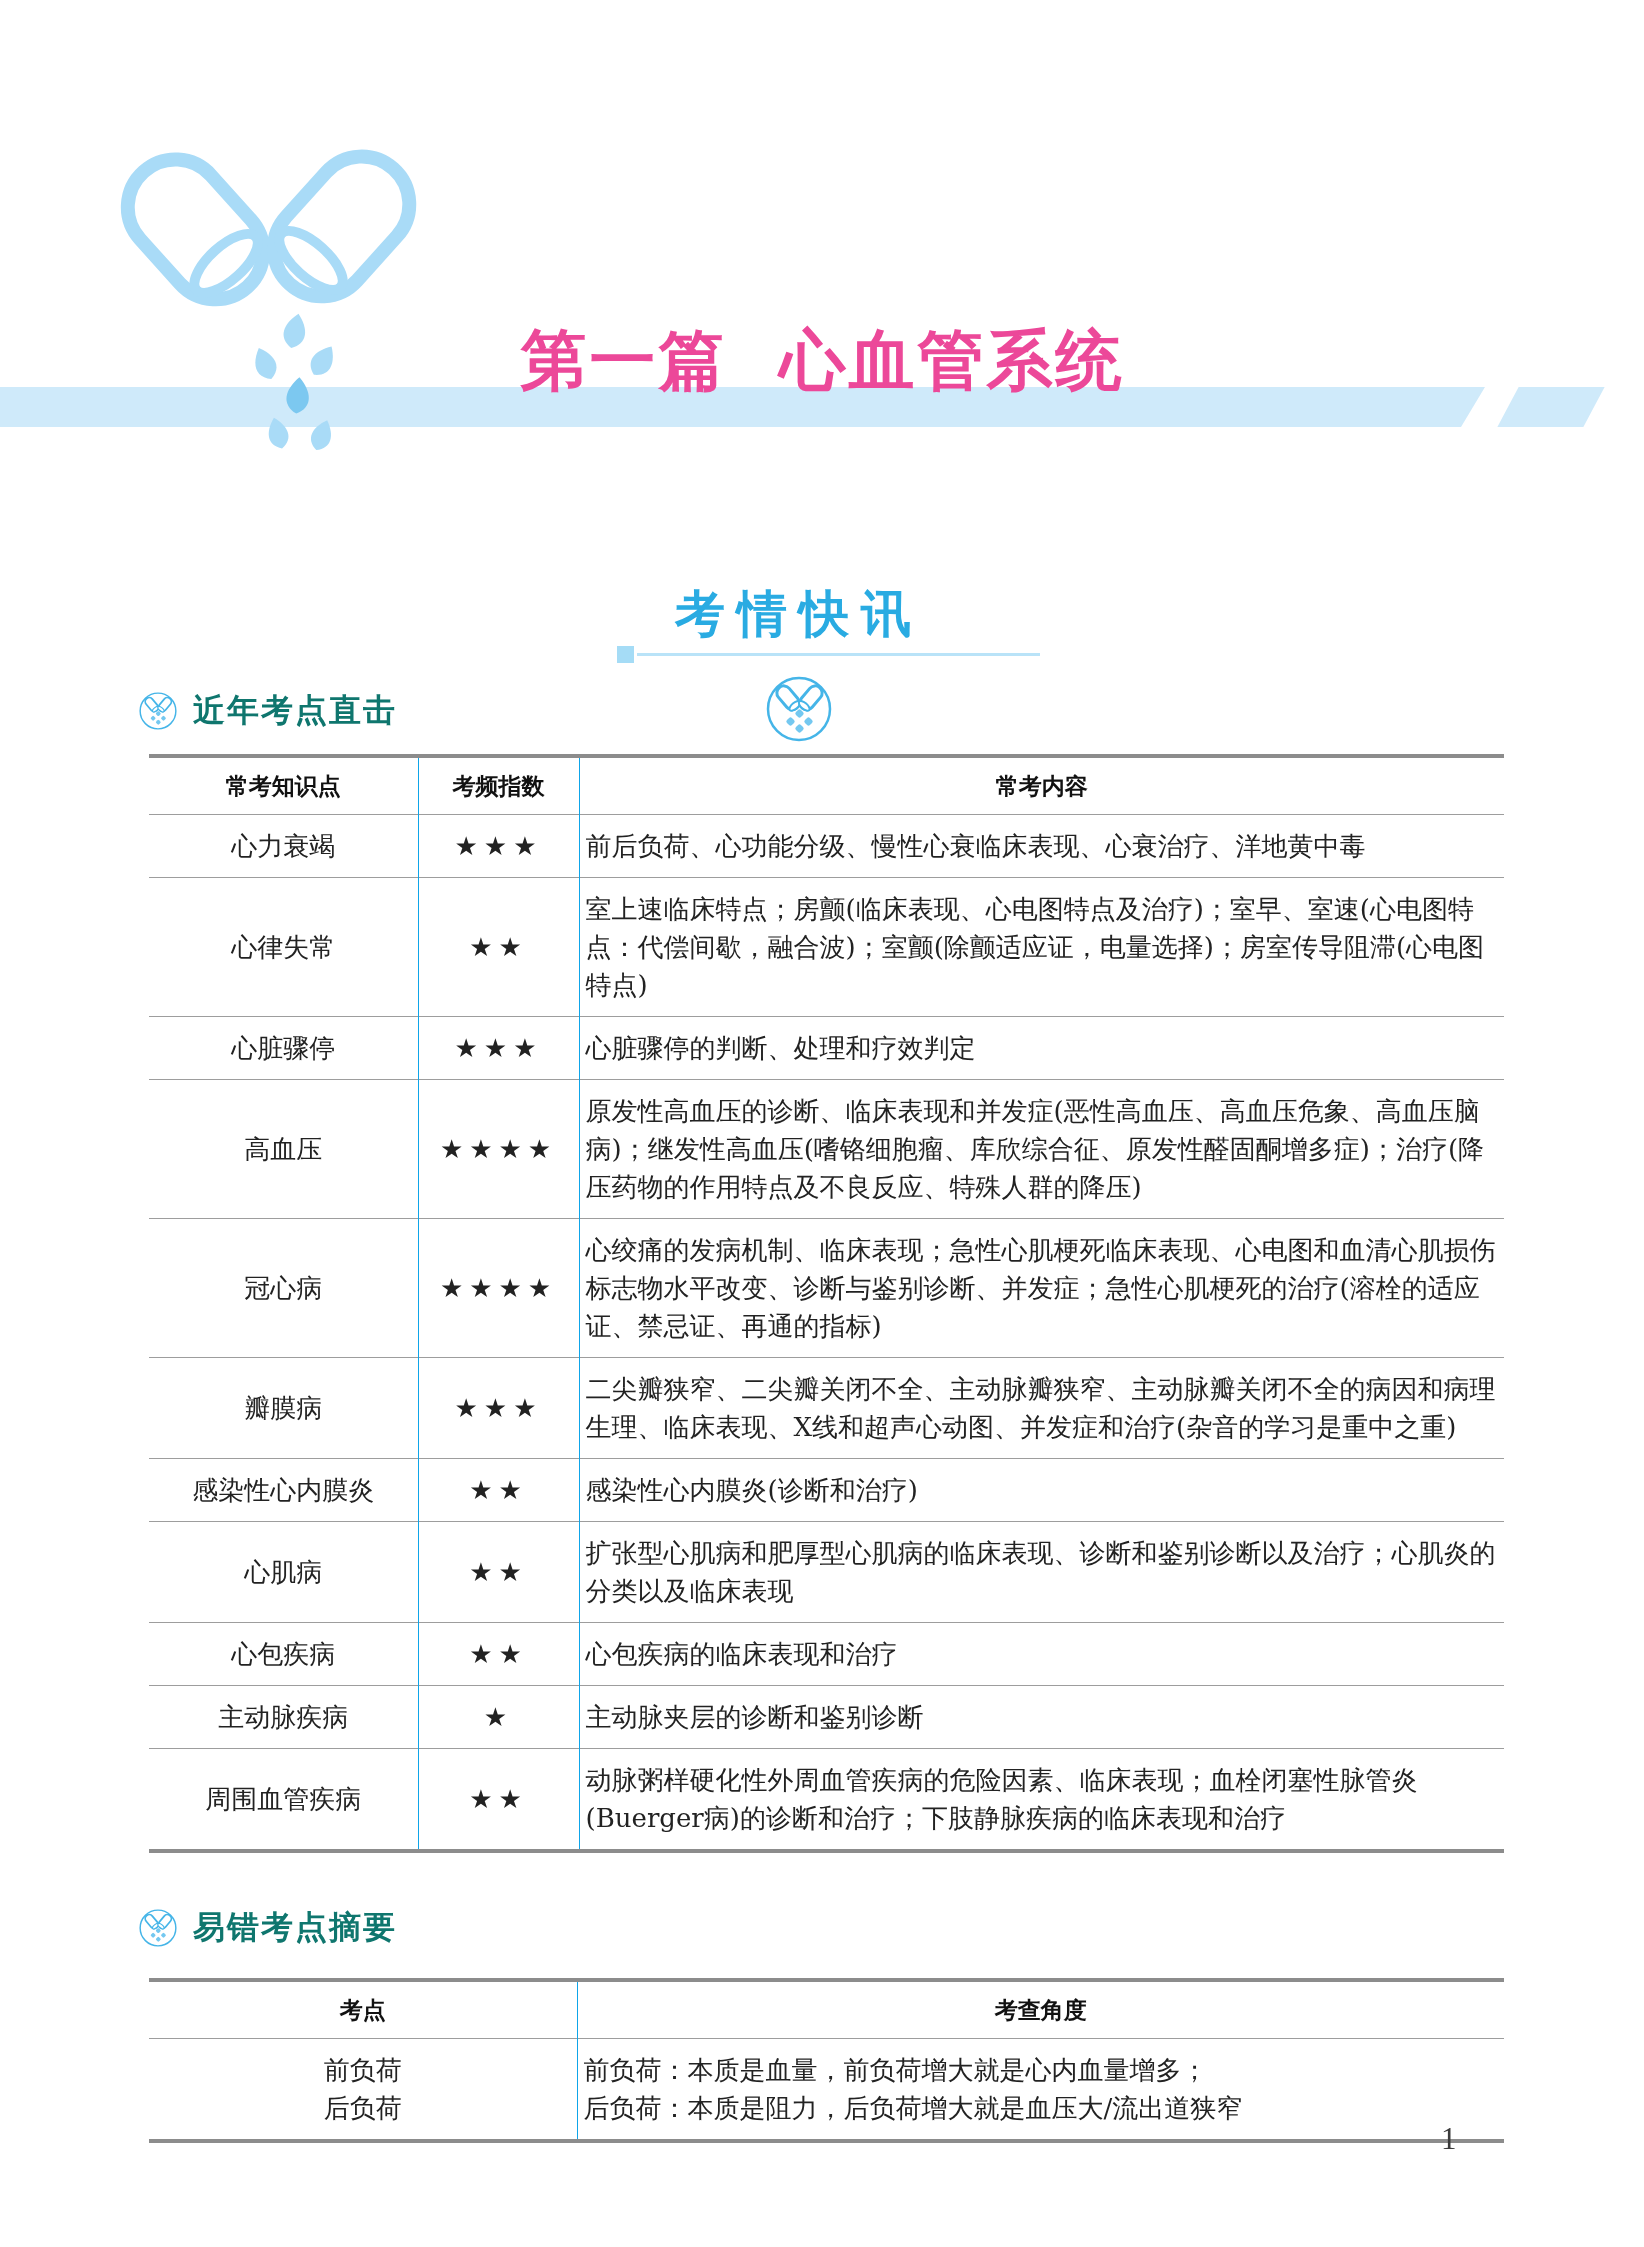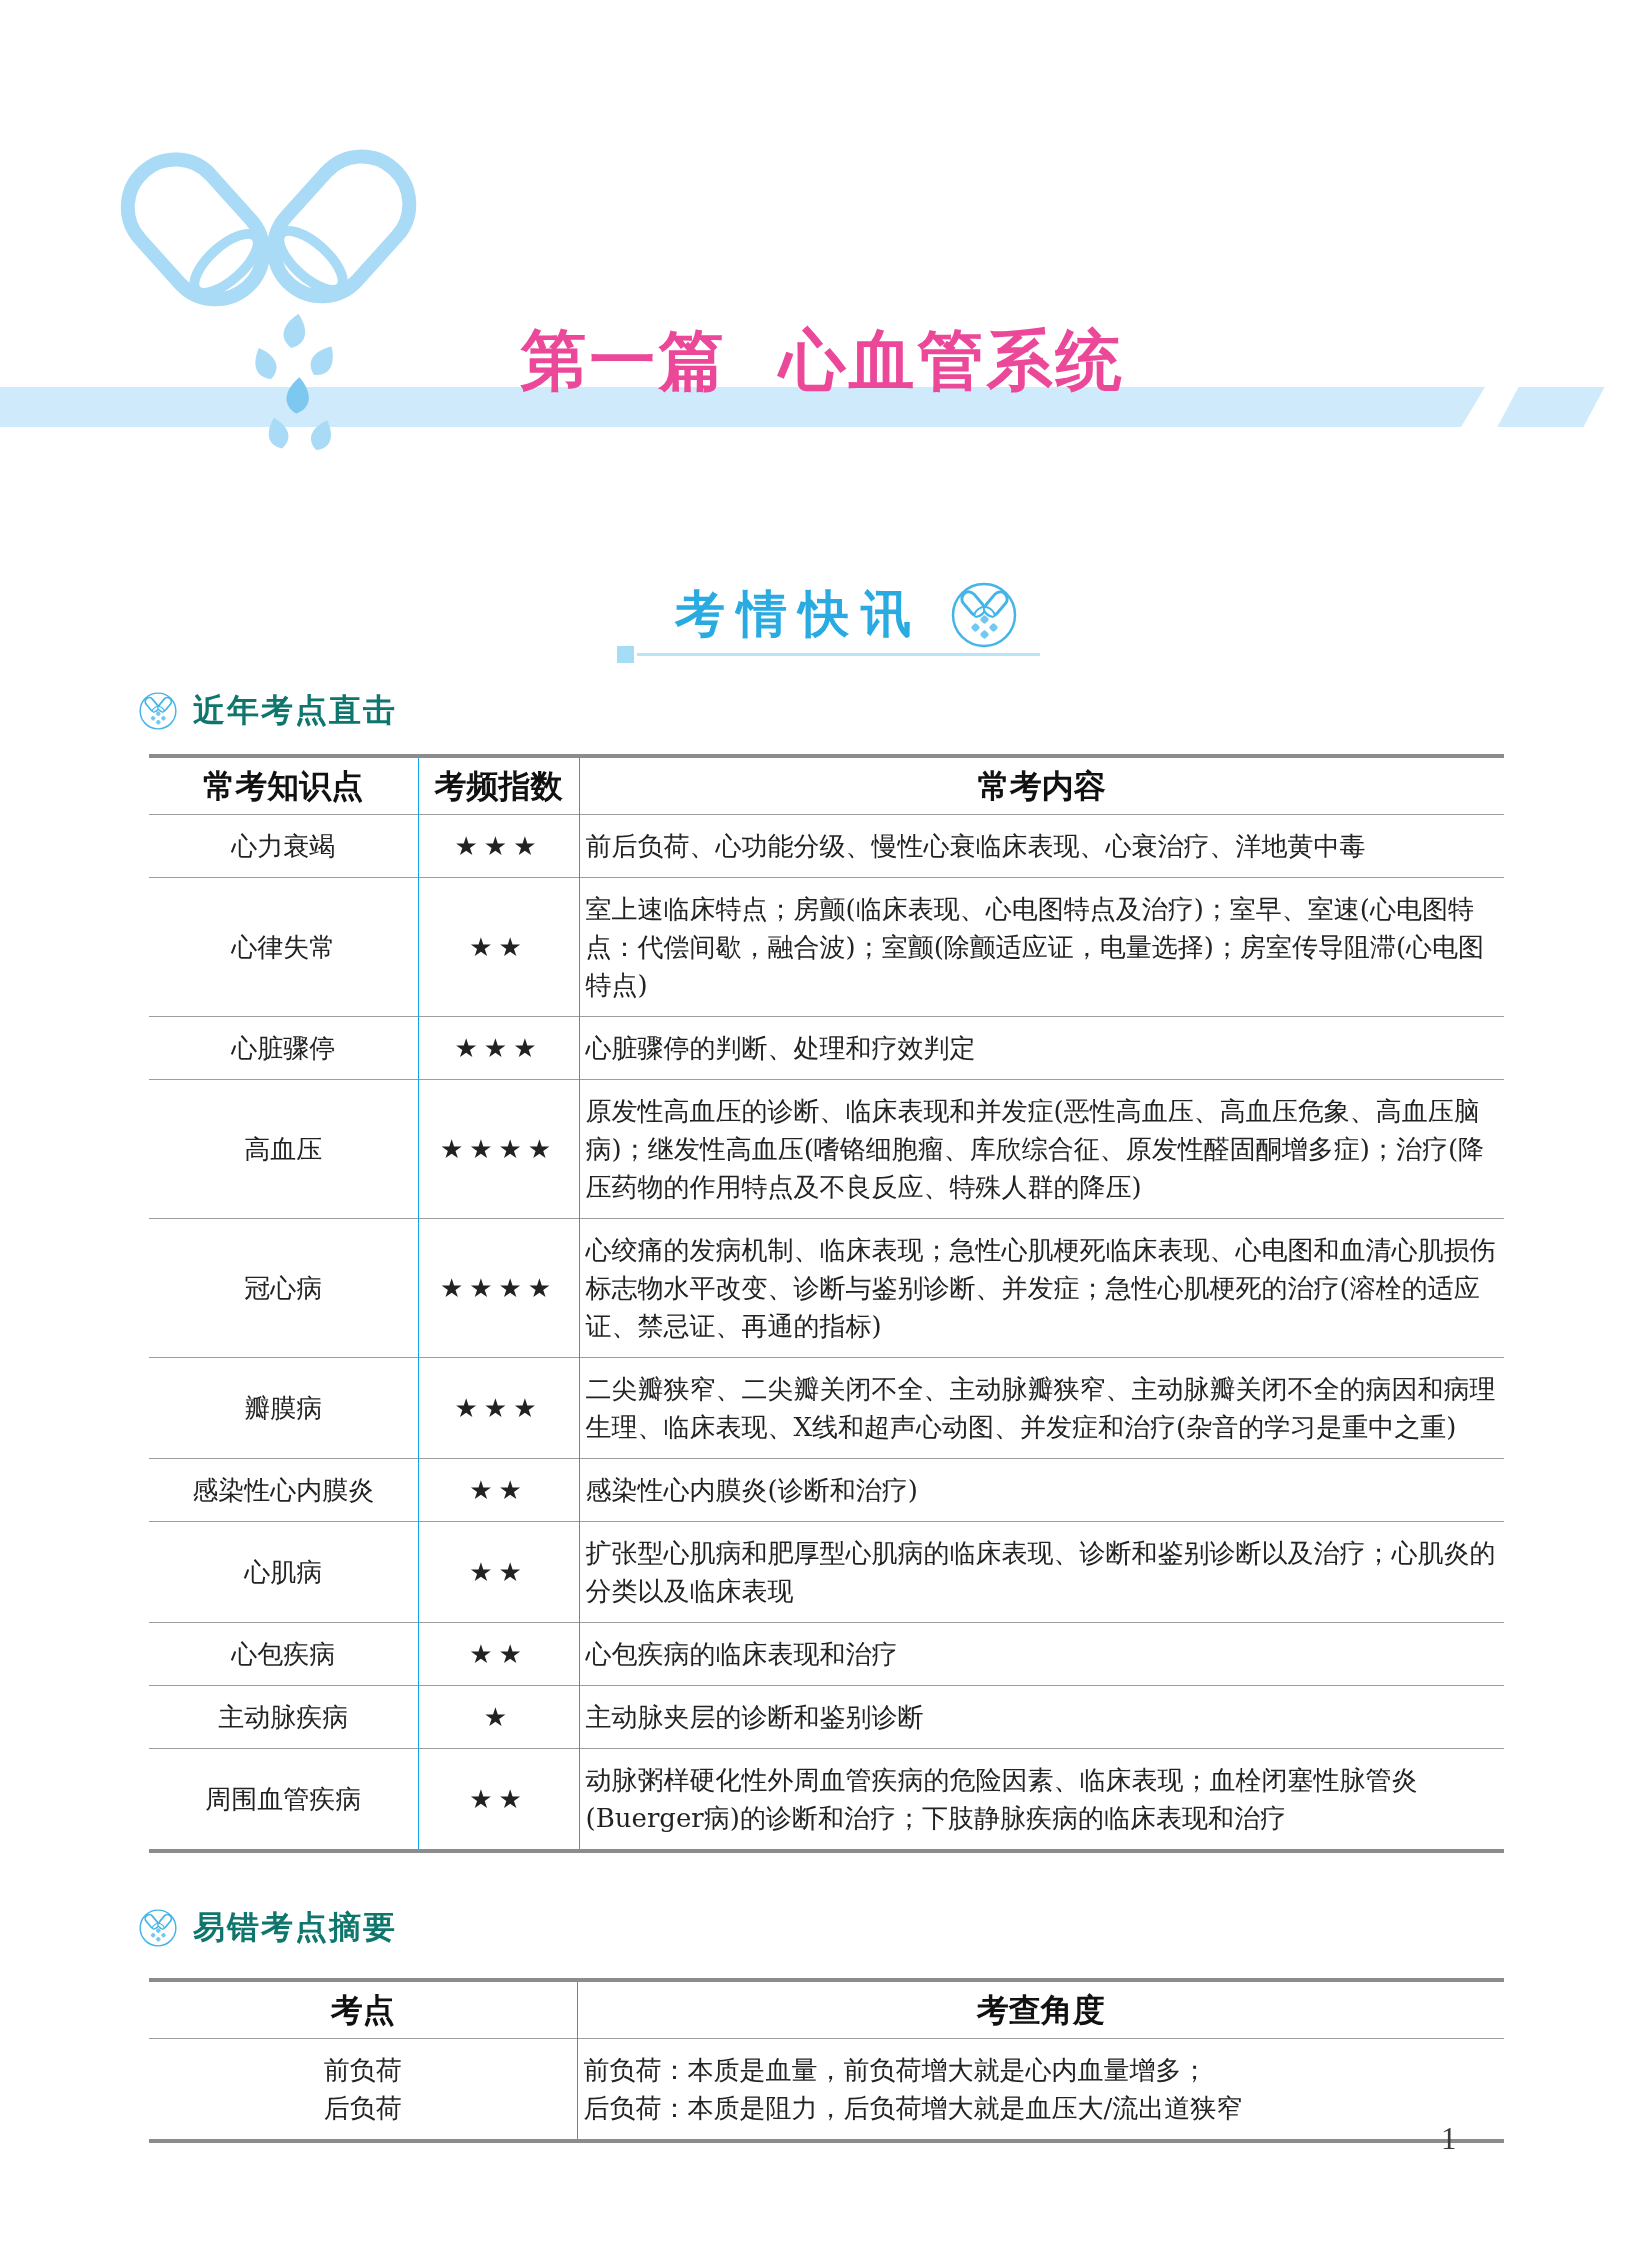--- a/index.html
+++ b/index.html
@@ -25,21 +25,21 @@
   .part-title{
     position:absolute;left:0;top:316px;width:100%;
     text-align:center;z-index:3;
     font-size:66px;font-weight:900;color:#ec4899;
     letter-spacing:3px;white-space:nowrap;
   }
   .part-title .gap{display:inline-block;width:52px;}
   
   .banner{
     position:absolute;left:675px;top:581px;z-index:3;
-    display:flex;align-items:center;gap:28px;
+    display:flex;align-items:center;gap:28px;flex-direction:column;
   }
   .banner-text{
     font-size:50px;font-weight:900;color:#29abe2;letter-spacing:12px;
   }
   .banner-underline{
     position:absolute;left:637px;top:653px;width:403px;height:3px;
     background:#b9e3f8;z-index:2;
   }
   .banner-square{
     position:absolute;left:617px;top:646px;width:17px;height:17px;
@@ -54,21 +54,21 @@
   #heading2{top:1906px;}
   
   table.data-tbl{
     position:absolute;left:149px;width:1355px;
     border-collapse:collapse;table-layout:fixed;
     border-top:4px solid #8c8c8c;border-bottom:4px solid #8c8c8c;
   }
   #table1{top:754px;}
   #table2{top:1978px;}
   table.data-tbl th{
-    font-size:32px;font-weight:700;color:#111;
+    font-size:23px;font-weight:700;color:#111;
     padding:9px 4px;line-height:38px;
     font-family:"Liberation Sans", sans-serif;
   }
   table.data-tbl td{
     font-size:26px;color:#222;
     padding:12px 6px;line-height:38px;vertical-align:middle;
     font-family:"DejaVu Serif","Liberation Serif", serif;
   }
   table.data-tbl thead tr{border-bottom:1.5px solid #9d9d9d;}
   table.data-tbl tbody tr + tr{border-top:1.5px solid #9d9d9d;}

